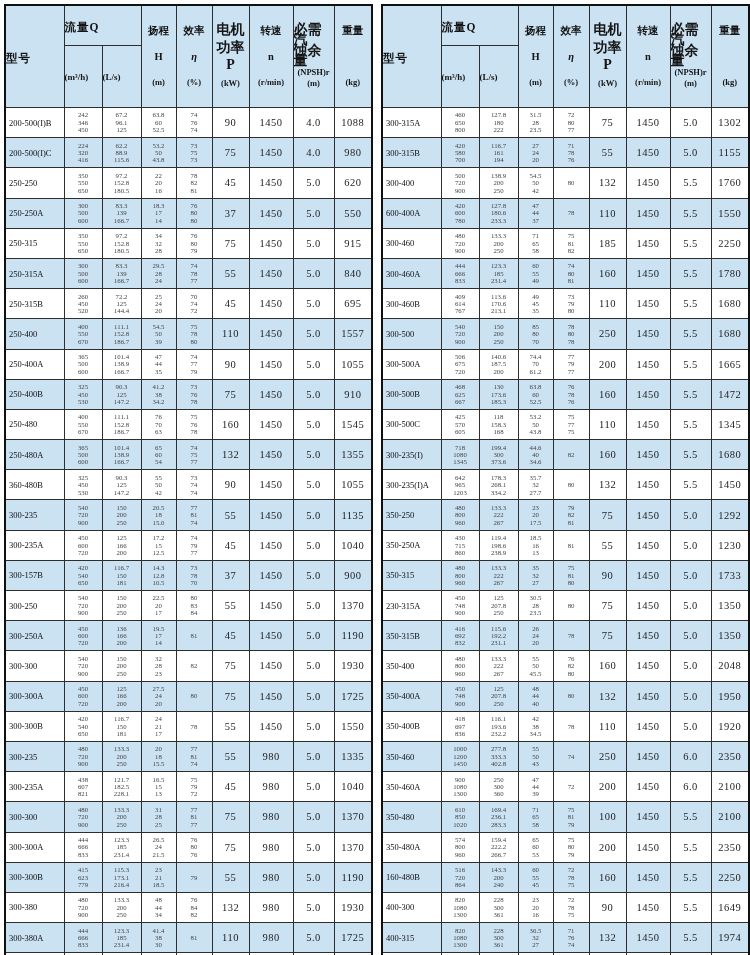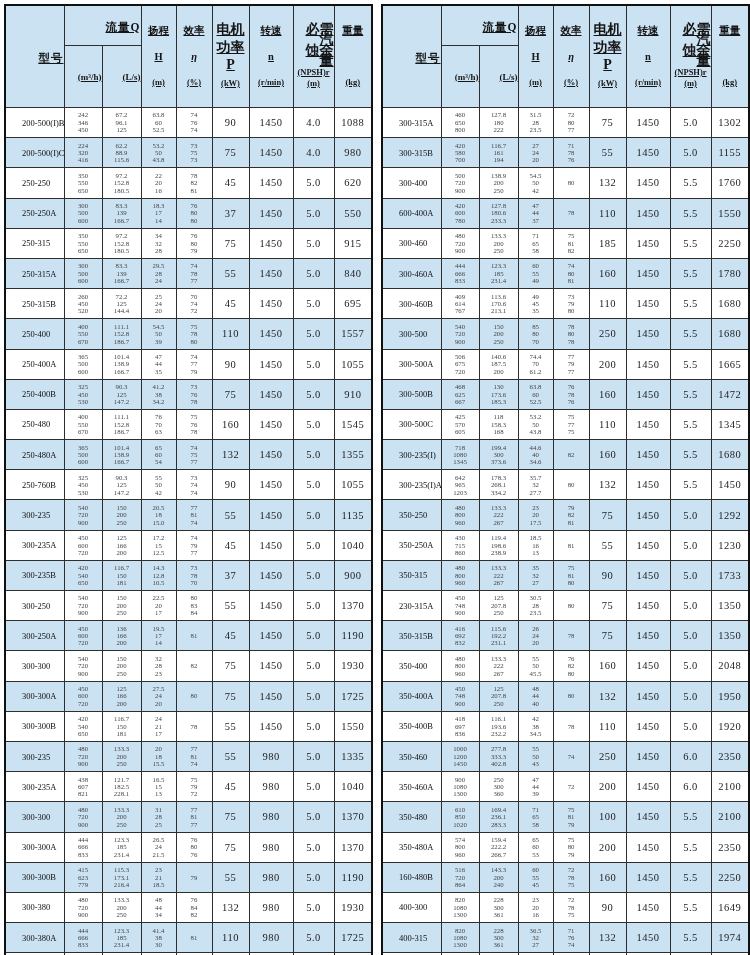--- a/index.html
+++ b/index.html
@@ -1,31 +1,31 @@
 <!DOCTYPE html>
 <html><head>
 <meta charset="utf-8">
 <style>
   html,body{margin:0;padding:0;background:#ffffff;width:750px;height:955px;overflow:hidden;
     font-family:"Liberation Serif","DejaVu Serif",serif;}
   .page{box-sizing:border-box;width:750px;height:955px;padding:4px;display:flex;gap:8px;background:#fff;}
   table.pt{border-collapse:collapse;table-layout:fixed;width:367px;border:2px solid #101010;background:#fff;}
   .pt th,.pt td{border:1px solid #2e2e2e;padding:0;margin:0;overflow:hidden;}
-  .pt thead th{background:#cbe2f3;font-weight:700;color:#151515;vertical-align:middle;text-align:right;text-decoration:underline;}
+  .pt thead th{background:#cbe2f3;font-weight:700;color:#151515;vertical-align:middle;text-align:left;}
   .pt thead tr.r1 th{height:27px;}
   .pt thead tr.r2 th{height:42px;font-size:9px;font-weight:700;}
   .big{font-size:11.5px;font-weight:700;letter-spacing:1px;}
   .hcol{display:flex;flex-direction:column;justify-content:space-between;align-items:center;height:63px;padding:19px 0;}
   .hcol span{display:block;font-size:10.5px;line-height:11px;font-weight:700;}
   .hcol .sm{font-size:8.5px;font-weight:700;}
   .hcol4 span{font-size:14px;line-height:10px;}
   .it{font-style:italic;}
   .pt tbody td{height:29.2px;vertical-align:middle;}
   .pt tbody tr:nth-child(even) td{background:#cbe2f3;}
-  td.model{font-size:8.5px;text-align:left;padding-left:16px;color:#0f0f0f;letter-spacing:0;white-space:nowrap;}
+  td.model{font-size:8.5px;text-align:left;padding-left:3px;color:#0f0f0f;letter-spacing:0;white-space:nowrap;}
   td.stack{font-size:6.8px;line-height:7.4px;color:#454545;text-align:center;}
   td.stack .ln{display:block;}
   td.single{font-size:10.5px;text-align:center;color:#1c1c1c;letter-spacing:0.5px;}
   col.c-model{width:59px;} col.c-m3h{width:38px;} col.c-ls{width:39px;}
   col.c-h{width:35px;} col.c-eff{width:36px;} col.c-p{width:37px;}
   col.c-n{width:44px;} col.c-npsh{width:41px;} col.c-kg{width:38px;}
 </style>
 </head>
 <body>
 
@@ -415,21 +415,21 @@
             <span class="ln">74</span>
             <span class="ln">75</span>
             <span class="ln">77</span>
           </td>
           <td class="single">132</td>
           <td class="single">1450</td>
           <td class="single">5.0</td>
           <td class="single">1355</td>
         </tr>
         <tr>
-          <td class="model">250-760B</td>
+          <td class="model">360-480B</td>
           <td class="stack">
             <span class="ln">325</span>
             <span class="ln">450</span>
             <span class="ln">530</span>
           </td>
           <td class="stack">
             <span class="ln">90.3</span>
             <span class="ln">125</span>
             <span class="ln">147.2</span>
           </td>
@@ -496,21 +496,21 @@
             <span class="ln">74</span>
             <span class="ln">79</span>
             <span class="ln">77</span>
           </td>
           <td class="single">45</td>
           <td class="single">1450</td>
           <td class="single">5.0</td>
           <td class="single">1040</td>
         </tr>
         <tr>
-          <td class="model">300-235B</td>
+          <td class="model">300-157B</td>
           <td class="stack">
             <span class="ln">420</span>
             <span class="ln">540</span>
             <span class="ln">650</span>
           </td>
           <td class="stack">
             <span class="ln">116.7</span>
             <span class="ln">150</span>
             <span class="ln">181</span>
           </td>

